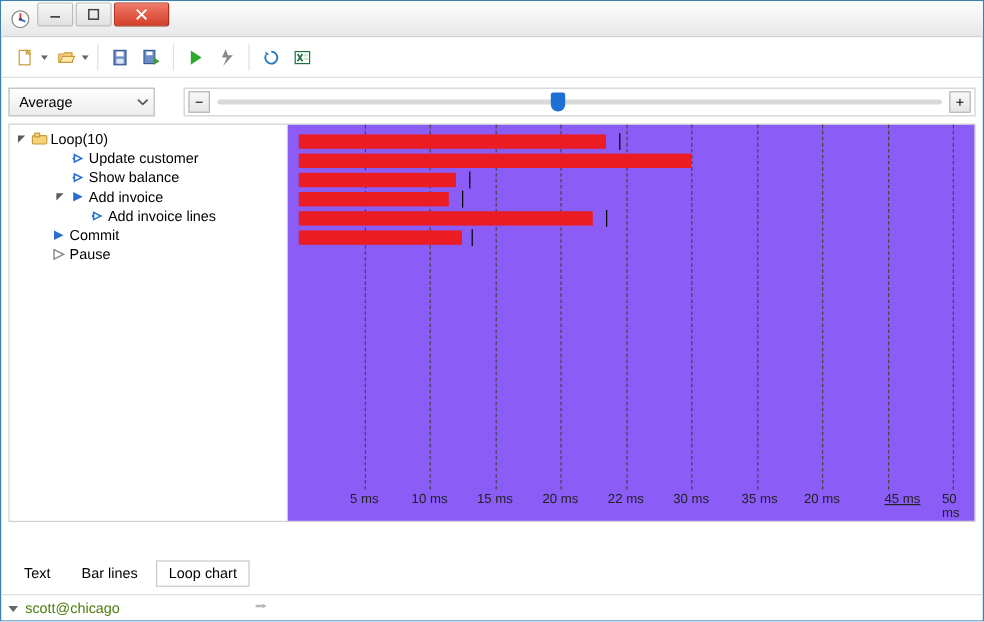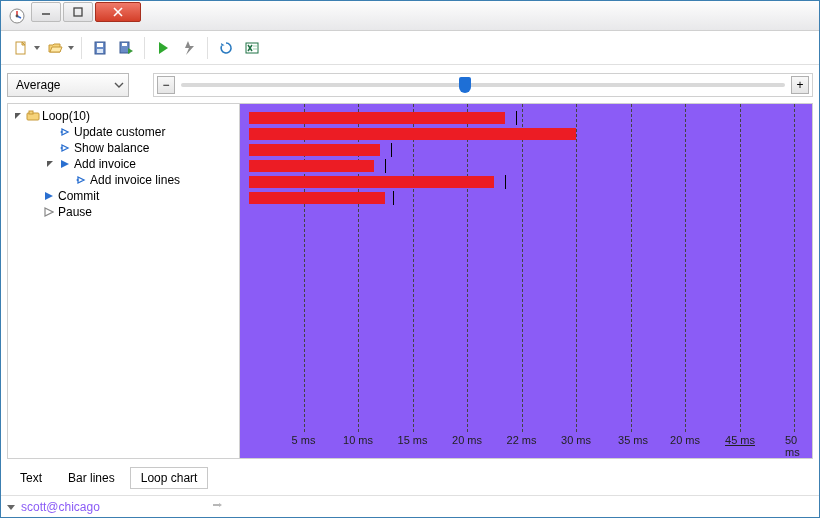--- a/index.html
+++ b/index.html
@@ -43,23 +43,23 @@
 .chartpane { flex: 1; position: relative; background: #8b5cf6; }
 .gridlines { position:absolute; inset:0; }
 .gline { position:absolute; top:0; bottom:26px; border-left: 1px dashed #444; }
 .xlabels { position:absolute; bottom:6px; left:0; right:0; height:18px; }
 .xlabel { position:absolute; transform:translateX(-50%); font-size:11px; color:#222; }
 .bars { position:absolute; left:9px; top:6px; right:0; }
 .barrow { height:16px; position:relative; }
 .bar { position:absolute; left:0; top:2px; height:12px; background:#ec1c24; }
 .tick { position:absolute; top:1px; height:14px; width:1px; background:#000; }
 .bottomtabs { display: flex; gap: 4px; padding: 4px 2px; }
-.btab { padding: 3px 10px; border: 1px solid transparent; }
+.btab { padding: 3px 10px; border: 1px solid transparent; margin-top: 24px; }
 .btab.active { border-color: #c8c8c8; background:#fff; }
-.statusbar { height: 22px; border-top: 1px solid #e0e0e0; display:flex; align-items:center; padding:0 6px; gap:6px; color:#8b5cf6; }
+.statusbar { height: 22px; border-top: 1px solid #e0e0e0; display:flex; align-items:center; padding:0 6px; gap:6px; color:#4d7c0f; }
 .statusbar .pin { margin-left: auto; opacity: .6; margin-right: 590px; }
 </style>
 </head>
 <body>
 
 <div class="window">
   <div class="titlebar">
     <span class="app-icon">
       <svg width="16" height="16">
           <circle cx="8" cy="8" r="7" fill="#fff" stroke="#888"></circle>
@@ -320,21 +320,21 @@
           </div>
         <div class="xlabels" id="xlabels">
             <div class="xlabel" style="left: 63.5px;">5 ms</div>
             <div class="xlabel" style="left: 118px;">10 ms</div>
             <div class="xlabel" style="left: 172.5px;">15 ms</div>
             <div class="xlabel" style="left: 227px;">20 ms</div>
             <div class="xlabel" style="left: 281.5px;">22 ms</div>
             <div class="xlabel" style="left: 336px;">30 ms</div>
             <div class="xlabel" style="left: 393px;">35 ms</div>
             <div class="xlabel" style="left: 445px;">20 ms</div>
-            <div class="xlabel" style="left: 500px; text-decoration: underline;">45 ms</div>
+            <div class="xlabel" style="left: 512px; text-decoration: underline;">45 ms</div>
             <div class="xlabel" style="left: 554px;">50 ms</div>
           </div>
       </div>
     </div>
 
     <div class="bottomtabs">
       <div class="btab">Text</div>
       <div class="btab">Bar lines</div>
       <div class="btab active">Loop chart</div>
     </div>

